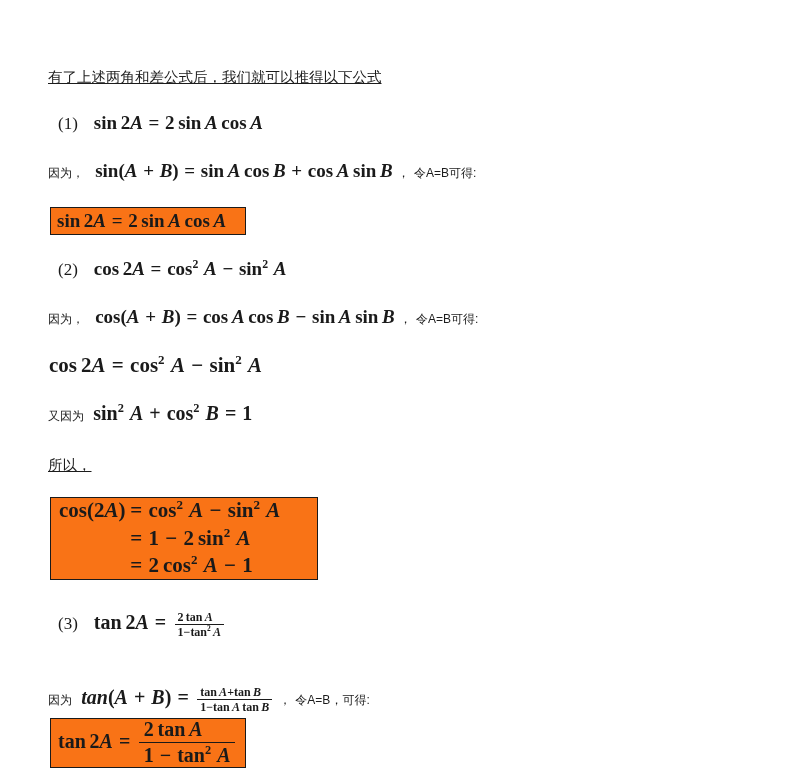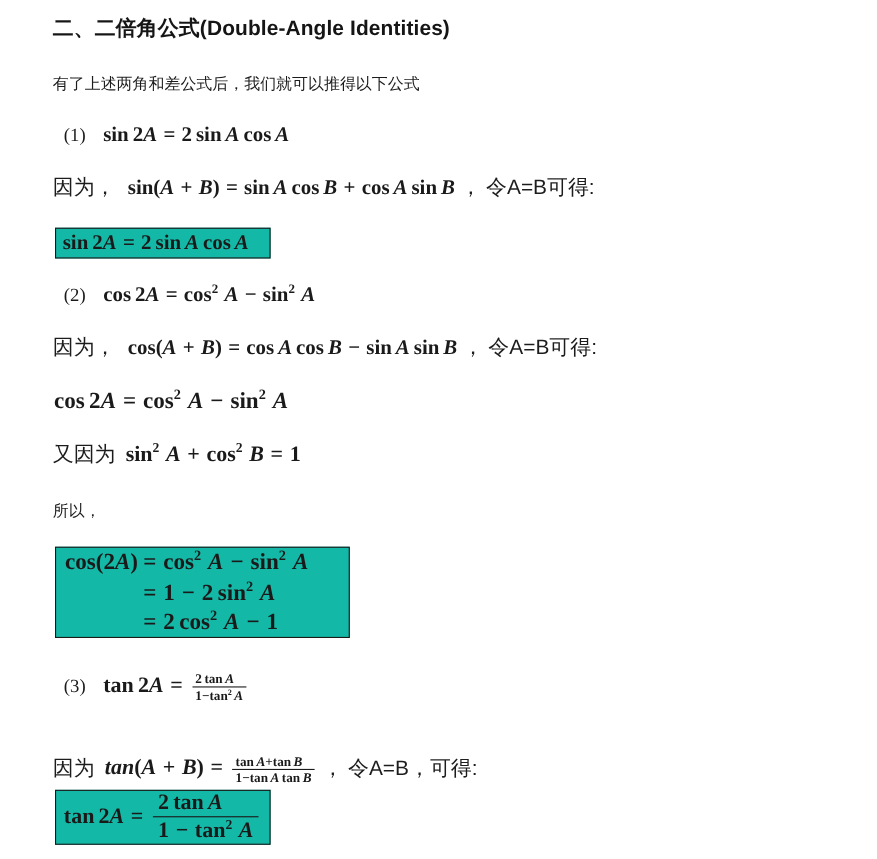--- a/index.html
+++ b/index.html
@@ -36,20 +36,21 @@
     white-space: nowrap;
   }
 
   
   .cjk-line {
     position: absolute;
     font-size: 14.5px;
     color: #1c1c1c;
     white-space: nowrap;
     line-height: 1;
+    text-decoration: underline;
   }
 
   
   .math {
     font-family: "Liberation Serif", "DejaVu Serif", serif;
     color: #1a1a1a;
     white-space: nowrap;
     font-weight: bold;
   }
   .math .op {            
@@ -72,21 +73,21 @@
   .sp3 { display:inline-block; width: .42em; }
 
   
   .mixed-line {
     position: absolute;
     white-space: nowrap;
     line-height: 1;
   }
   .mixed-line .cjk {
     font-family: "Liberation Sans", sans-serif;
-    font-size: 19px;
+    font-size: 12px;
     color: #1c1c1c;
   }
   .mixed-line .math {
     font-size: 19px;
   }
 
   
   .item-num {
     font-family: "Liberation Serif", "DejaVu Serif", serif;
     font-size: 17px;
@@ -97,21 +98,21 @@
   .display-math {
     position: absolute;
     font-size: 21px;
     line-height: 1;
   }
 
   
   .boxed {
     position: absolute;
     border: 1px solid #1a1a1a;
-    background: #14b8a6;
+    background: #f97316;
     box-sizing: border-box;
     display: flex;
     align-items: center;
     justify-content: flex-start;
   }
   .boxed .inner {
     padding: 3px 6px 4px 6px;
   }
 
   
@@ -158,21 +159,20 @@
     display: table-cell;
     text-align: left;
     white-space: nowrap;
   }
 </style>
 </head>
 <body>
 
 <div class="page">
 
-  <div class="doc-title">二、二倍角公式(Double-Angle Identities)</div>
 
   <div class="cjk-line" style="left:48px; top:70px;">有了上述两角和差公式后，我们就可以推得以下公式</div>
 
   <div class="mixed-line" style="left:58px; top:113px;">
     <span class="item-num">(1)</span><span class="sp3"></span><span class="sp2"></span>
     <span class="math"><span class="op">sin</span><span class="sp"></span><span class="num">2</span><span class="va">A</span><span class="sp2"></span>=<span class="sp2"></span><span class="num">2</span><span class="sp"></span><span class="op">sin</span><span class="sp"></span><span class="va">A</span><span class="sp"></span><span class="op">cos</span><span class="sp"></span><span class="va">A</span></span>
   </div>
 
   <div class="mixed-line" style="left:48px; top:161px;">
     <span class="cjk">因为，</span><span class="sp3"></span>

